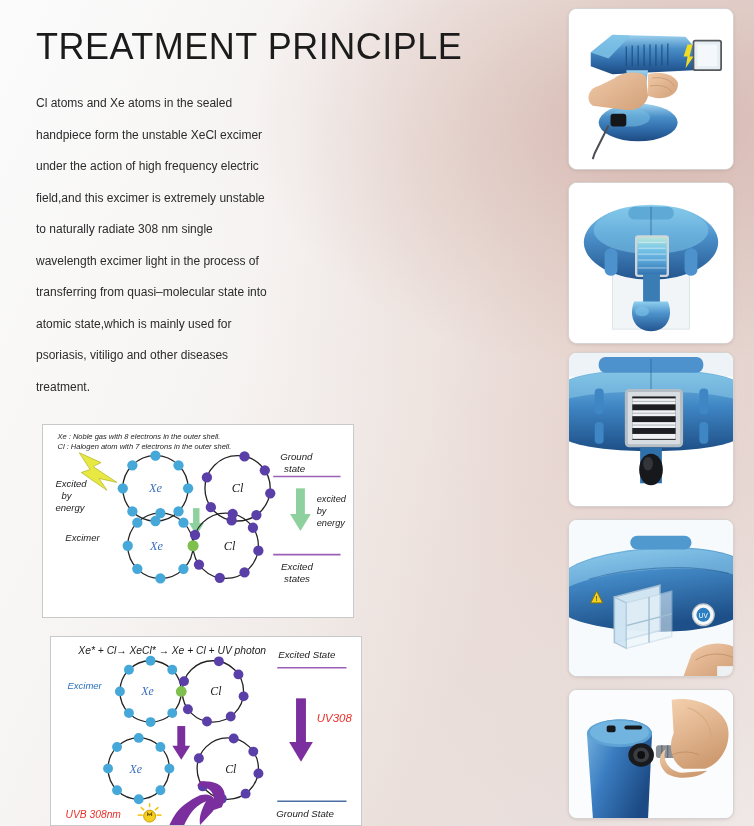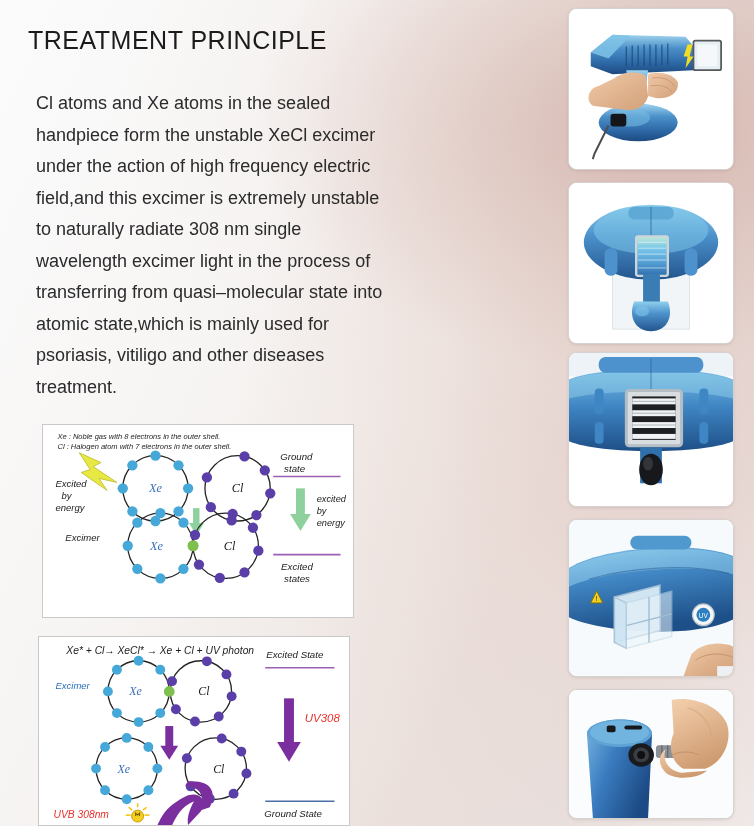--- a/index.html
+++ b/index.html
@@ -15,39 +15,39 @@
     width: 754px; height: 826px;
     background:
       radial-gradient(ellipse 520px 340px at 640px 120px, rgba(196,150,140,0.55) 0%, rgba(205,165,155,0.30) 45%, rgba(220,195,188,0.06) 75%, rgba(255,255,255,0) 100%),
       radial-gradient(ellipse 420px 420px at 660px 430px, rgba(226,199,192,0.55) 0%, rgba(232,212,206,0.25) 55%, rgba(255,255,255,0) 100%),
       linear-gradient(115deg, #fbfbfb 0%, #f7f5f4 32%, #f1ebe8 52%, #eadfdb 68%, #e8dedb 82%, #efe9e7 100%);
     overflow: hidden;
   }
   
   #left { position: absolute; left: 0; top: 0; width: 560px; height: 826px; }
   #title {
-    position: absolute; left: 28px; top: 26px;
-    font-size: 25px; letter-spacing: 0.5px; font-weight: 400;
+    position: absolute; left: 36px; top: 26px;
+    font-size: 36px; letter-spacing: 0.5px; font-weight: 400;
     color: #1b1b1b;
   }
   #body-text {
     position: absolute; left: 36px; top: 88px; width: 400px;
-    font-size: 18px; line-height: 31.5px; color: #2b2b2b;
+    font-size: 12px; line-height: 31.5px; color: #2b2b2b;
     white-space: pre-line;
   }
   
   .diagram {
     position: absolute;
     background: #ffffff;
     border: 1px solid #c9c9c9;
     overflow: hidden;
     font-style: italic;
   }
   #diagram1 { left: 42px; top: 424px; width: 312px; height: 194px; }
-  #diagram2 { left: 38px; top: 636px; width: 312px; height: 190px; }
+  #diagram2 { left: 50px; top: 636px; width: 312px; height: 190px; }
   .diagram svg { display: block; width: 100%; height: 100%; }
   
   .photo-card {
     position: absolute;
     left: 568px; width: 166px;
     background: #ffffff;
     border: 1px solid #d5d2d1;
     border-radius: 9px;
     overflow: hidden;
     box-shadow: 0 1px 3px rgba(120,100,95,0.18);

